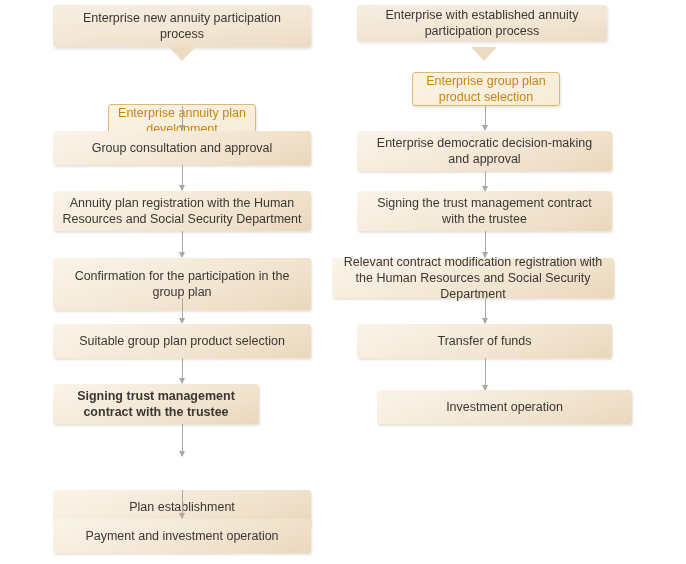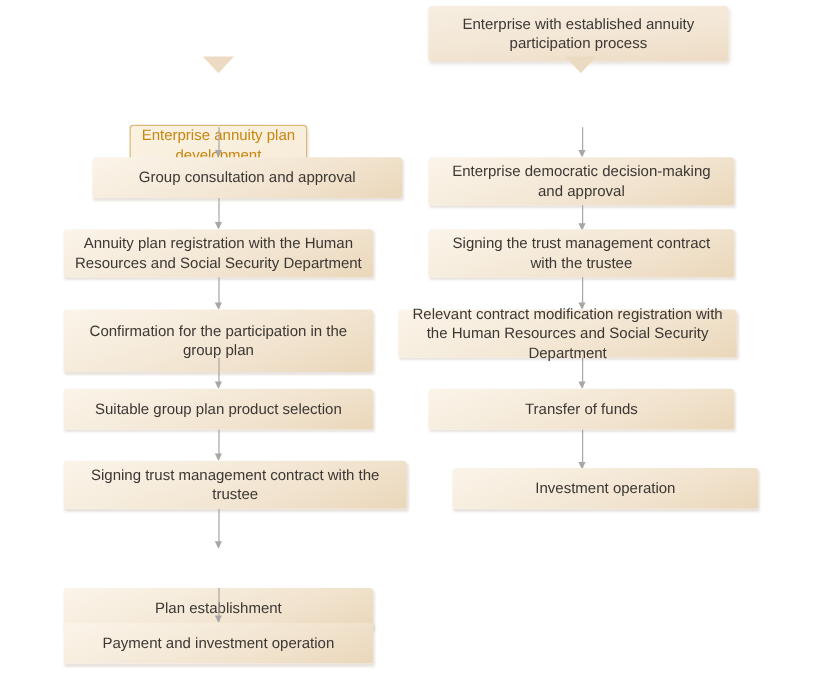--- a/index.html
+++ b/index.html
@@ -76,31 +76,34 @@
     border-left: 3.5px solid transparent;
     border-right: 3.5px solid transparent;
     border-top: 6px solid #a9a6a3;
   }
 </style>
 </head>
 <body>
 
 <div id="canvas">
 
+  <div class="node banner" style="left:53px; top:5px; width:258px; height:42px;">
+    <span>Enterprise new annuity participation process</span>
+  </div>
   <div class="banner-notch" style="left:169px; top:47px;"></div>
 
   <div class="node accent" style="left:108px; top:72px; width:148px; height:34px;margin-top:32px;">
     <span>Enterprise annuity plan development</span>
   </div>
 
   <div class="connector" style="left:182px; top:106px; height:24px;">
     <div class="head"></div>
   </div>
 
-  <div class="node" style="left:53px; top:131px; width:258px; height:34px;margin-left:24px;">
+  <div class="node" style="left:53px; top:131px; width:258px; height:34px;">
     <span>Group consultation and approval</span>
   </div>
 
   <div class="connector" style="left:182px; top:165px; height:25px;">
     <div class="head"></div>
   </div>
 
   <div class="node" style="left:53px; top:191px; width:258px; height:40px;">
     <span>Annuity plan registration with the Human Resources and Social Security Department</span>
   </div>
@@ -118,45 +121,48 @@
   </div>
 
   <div class="node" style="left:53px; top:324px; width:258px; height:34px;">
     <span>Suitable group plan product selection</span>
   </div>
 
   <div class="connector" style="left:182px; top:358px; height:25px;">
     <div class="head"></div>
   </div>
 
-  <div class="node" style="left:53px; top:384px; width:286px; height:40px;">
+  <div class="node" style="left:53px; top:384px; width:206px; height:40px;font-weight:bold;">
     <span>Signing trust management contract with the trustee</span>
   </div>
 
   <div class="connector" style="left:182px; top:424px; height:32px;">
     <div class="head"></div>
   </div>
 
   <div class="node" style="left:53px; top:456px; width:258px; height:34px;margin-top:34px;">
     <span>Plan establishment</span>
   </div>
 
   <div class="connector" style="left:182px; top:490px; height:28px;">
     <div class="head"></div>
   </div>
 
   <div class="node" style="left:53px; top:519px; width:258px; height:34px;">
     <span>Payment and investment operation</span>
   </div>
 
-  <div class="node banner" style="left:357px; top:5px; width:250px; height:46px;">
+  <div class="node banner" style="left:357px; top:5px; width:250px; height:36px;">
     <span>Enterprise with established annuity participation process</span>
   </div>
   <div class="banner-notch" style="left:471px; top:47px;"></div>
 
+  <div class="node accent" style="left:412px; top:72px; width:148px; height:34px;">
+    <span>Enterprise group plan product selection</span>
+  </div>
 
   <div class="connector" style="left:485px; top:106px; height:24px;">
     <div class="head"></div>
   </div>
 
   <div class="node" style="left:357px; top:131px; width:255px; height:40px;">
     <span>Enterprise democratic decision-making and approval</span>
   </div>
 
   <div class="connector" style="left:485px; top:171px; height:20px;">

